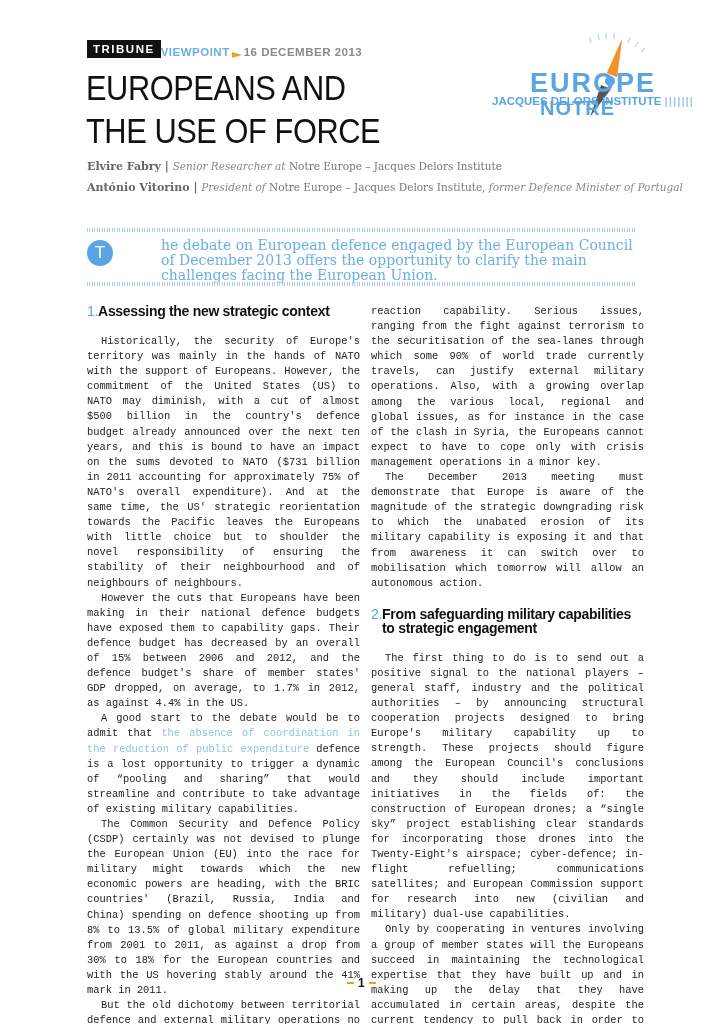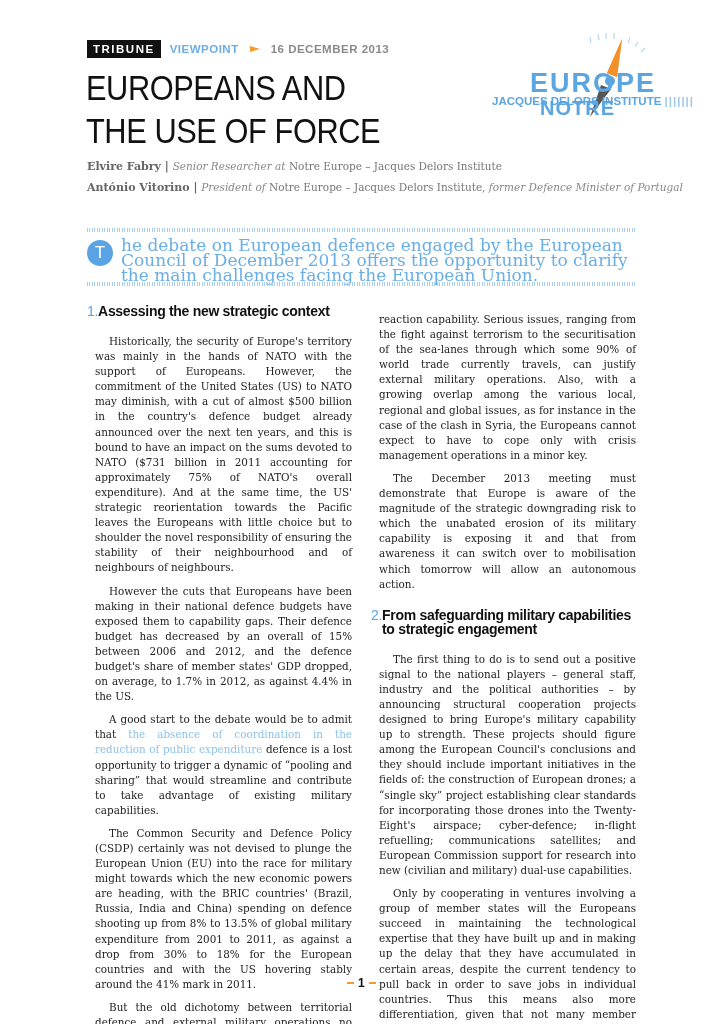--- a/index.html
+++ b/index.html
@@ -1,38 +1,38 @@
 <!DOCTYPE html>
 <html><head>
 <meta charset="utf-8">
 <style>
   html, body { margin: 0; padding: 0; background: #ffffff; }
   body { width: 724px; height: 1024px; position: relative; overflow: hidden; font-family: "DejaVu Serif", serif; color: #222; }
-  .topline { position: absolute; left: 87px; top: 40px; display: flex; align-items: center; gap: 9px; font-family: "Liberation Sans", sans-serif; font-weight: bold; font-size: 11.5px; letter-spacing: 0.5px; }
+  .topline { position: absolute; left: 87px; top: 40px; display: flex; align-items: flex-end; gap: 0; font-family: "Liberation Sans", sans-serif; font-weight: bold; font-size: 11.5px; letter-spacing: 0.5px; }
   .tribune { background: #111; color: #fff; padding: 3px 6px; letter-spacing: 1.5px; }
   .viewpoint { color: #6aaee6; }
   .arrow { display: inline-block; width: 0; height: 0; border-top: 3px solid transparent; border-bottom: 3px solid transparent; border-left: 10px solid #f39a2b; margin: 0 2px; }
   .date { color: #8a8a8a; }
   .title { position: absolute; left: 86px; top: 66px; font-family: "Liberation Sans", sans-serif; font-size: 35px; line-height: 43px; color: #111; letter-spacing: -0.5px; transform: scaleX(0.88); transform-origin: left top; white-space: nowrap; }
   .logo { position: absolute; left: 490px; top: 25px; width: 190px; height: 100px; }
   .logo .notre { position: absolute; left: 50px; top: 30px; font-family: "Liberation Sans", sans-serif; font-weight: bold; color: #5ba5e0; font-size: 20px; letter-spacing: 1px; margin-top: 42px; }
   .logo .europe { position: absolute; left: 40px; top: 43px; font-family: "Liberation Sans", sans-serif; font-weight: bold; color: #5ba5e0; font-size: 27px; letter-spacing: 1px; text-align: right; }
   .logo .jdi { position: absolute; left: 2px; top: 70px; font-family: "Liberation Sans", sans-serif; font-weight: bold; color: #5ba5e0; font-size: 11.5px; white-space: nowrap; }
   .logo svg { position: absolute; left: 0; top: 0; }
   .authors { position: absolute; left: 87px; top: 156px; font-size: 10.5px; color: #777; line-height: 20px; }
   .authors .name { font-weight: bold; font-size: 11px; color: #666; }
   .authors .role { font-style: italic; color: #888; }
   .rule { position: absolute; left: 87px; width: 550px; height: 4px; background: repeating-linear-gradient(90deg, #a9cdee 0 1px, transparent 1px 2.5px); }
   .intro { position: absolute; left: 87px; top: 238px; width: 550px; display: flex; gap: 8px; }
   .dropcap { flex: none; width: 26px; height: 26px; border-radius: 50%; background: #5aa4e6; color: #fff; font-family: "Liberation Sans", sans-serif; font-size: 17px; display: flex; align-items: center; justify-content: center; margin-top: 2px; }
-  .intro-text { font-size: 17px; line-height: 15px; color: #6aaee6; }
+  .intro-text { font-size: 14px; line-height: 15px; color: #6aaee6; margin-left: 40px; }
   .col { position: absolute; top: 304px; width: 273px; font-size: 10.4px; line-height: 15.1px; text-align: justify; hyphens: auto; }
   .col.left { left: 87px; }
   .col.right { left: 371px; }
-  .col p { margin: 8px; text-indent: 14px; }
+  .col p { margin: 0; text-indent: 14px; font-family: Liberation Mono, monospace; }
   .h { font-family: "Liberation Sans", sans-serif; font-weight: bold; font-size: 14px; line-height: 14px; color: #111; margin: 0 0 16px 0; letter-spacing: -0.3px; }
   .h .num { color: #5aa4e6; font-weight: normal; }
   .h .indent { display: block; padding-left: 11px; }
   .link { color: #8cc2ea; }
   .h2wrap { margin-top: 16px; }
   .pagenum { position: absolute; left: 347px; top: 976px; font-family: "Liberation Sans", sans-serif; font-weight: bold; font-size: 12px; color: #111; display: flex; align-items: center; gap: 4px; }
   .dash { display: inline-block; width: 7px; height: 2px; background: #f39a2b; }
 </style>
 </head>
 <body>

